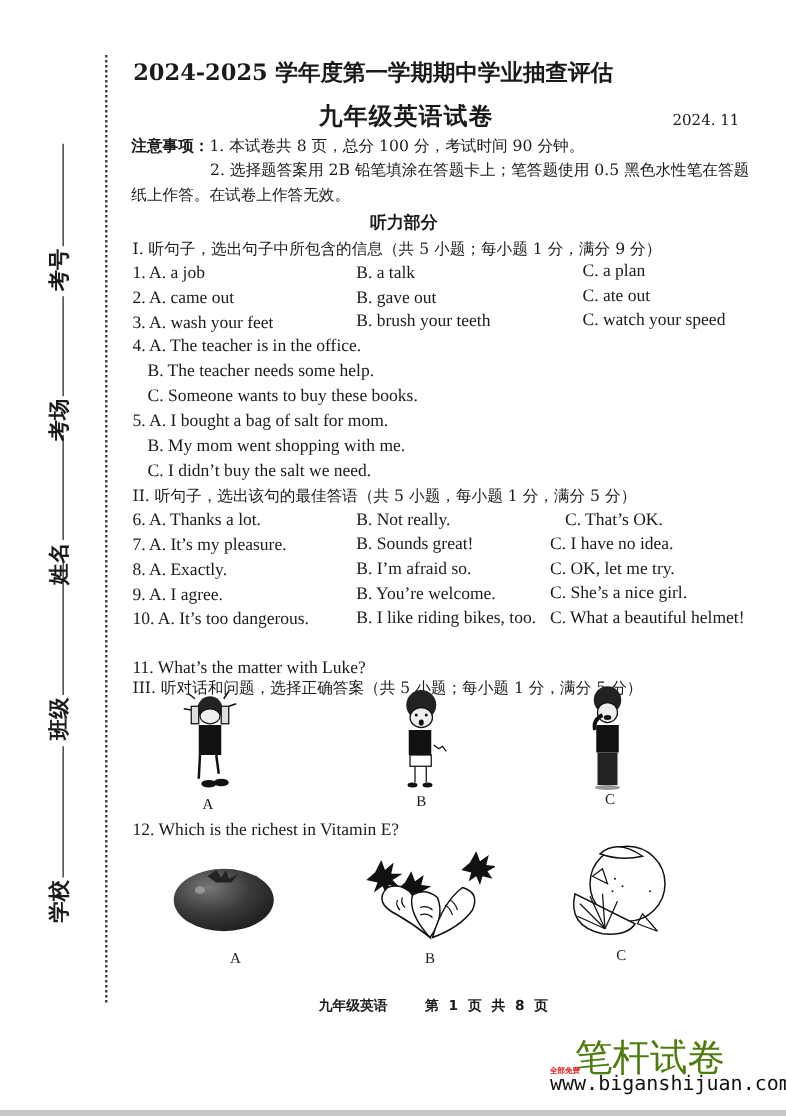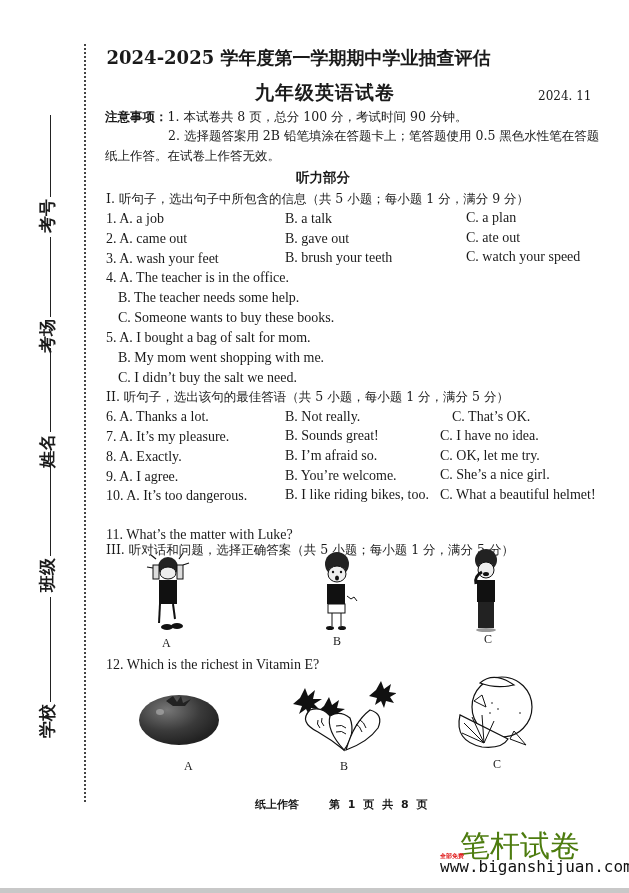--- a/index.html
+++ b/index.html
@@ -229,20 +229,20 @@
       <circle cx="42" cy="30" r="0.8"></circle>
         <circle cx="48" cy="36" r="0.8"></circle>
         <circle cx="40" cy="40" r="0.8"></circle>
         <circle cx="70" cy="40" r="0.8"></circle>
     </g>
   </svg>
 </div>
 <div class="img-label" style="left:493px; top:757px;">C</div>
 
 <div class="abs footer">
-  <span>纸上作答</span><span class="gap"></span><span>第 1 页 共 8 页</span>
+  <span>九年级英语</span><span class="gap"></span><span>第 1 页 共 8 页</span>
 </div>
 
 <div class="abs wm-cn">笔杆试卷</div>
 <div class="abs wm-tag">全部免费</div>
 <div class="abs wm-url">www.biganshijuan.com</div>
 
 <div class="bottom-bar"></div>
 
 </body></html>

